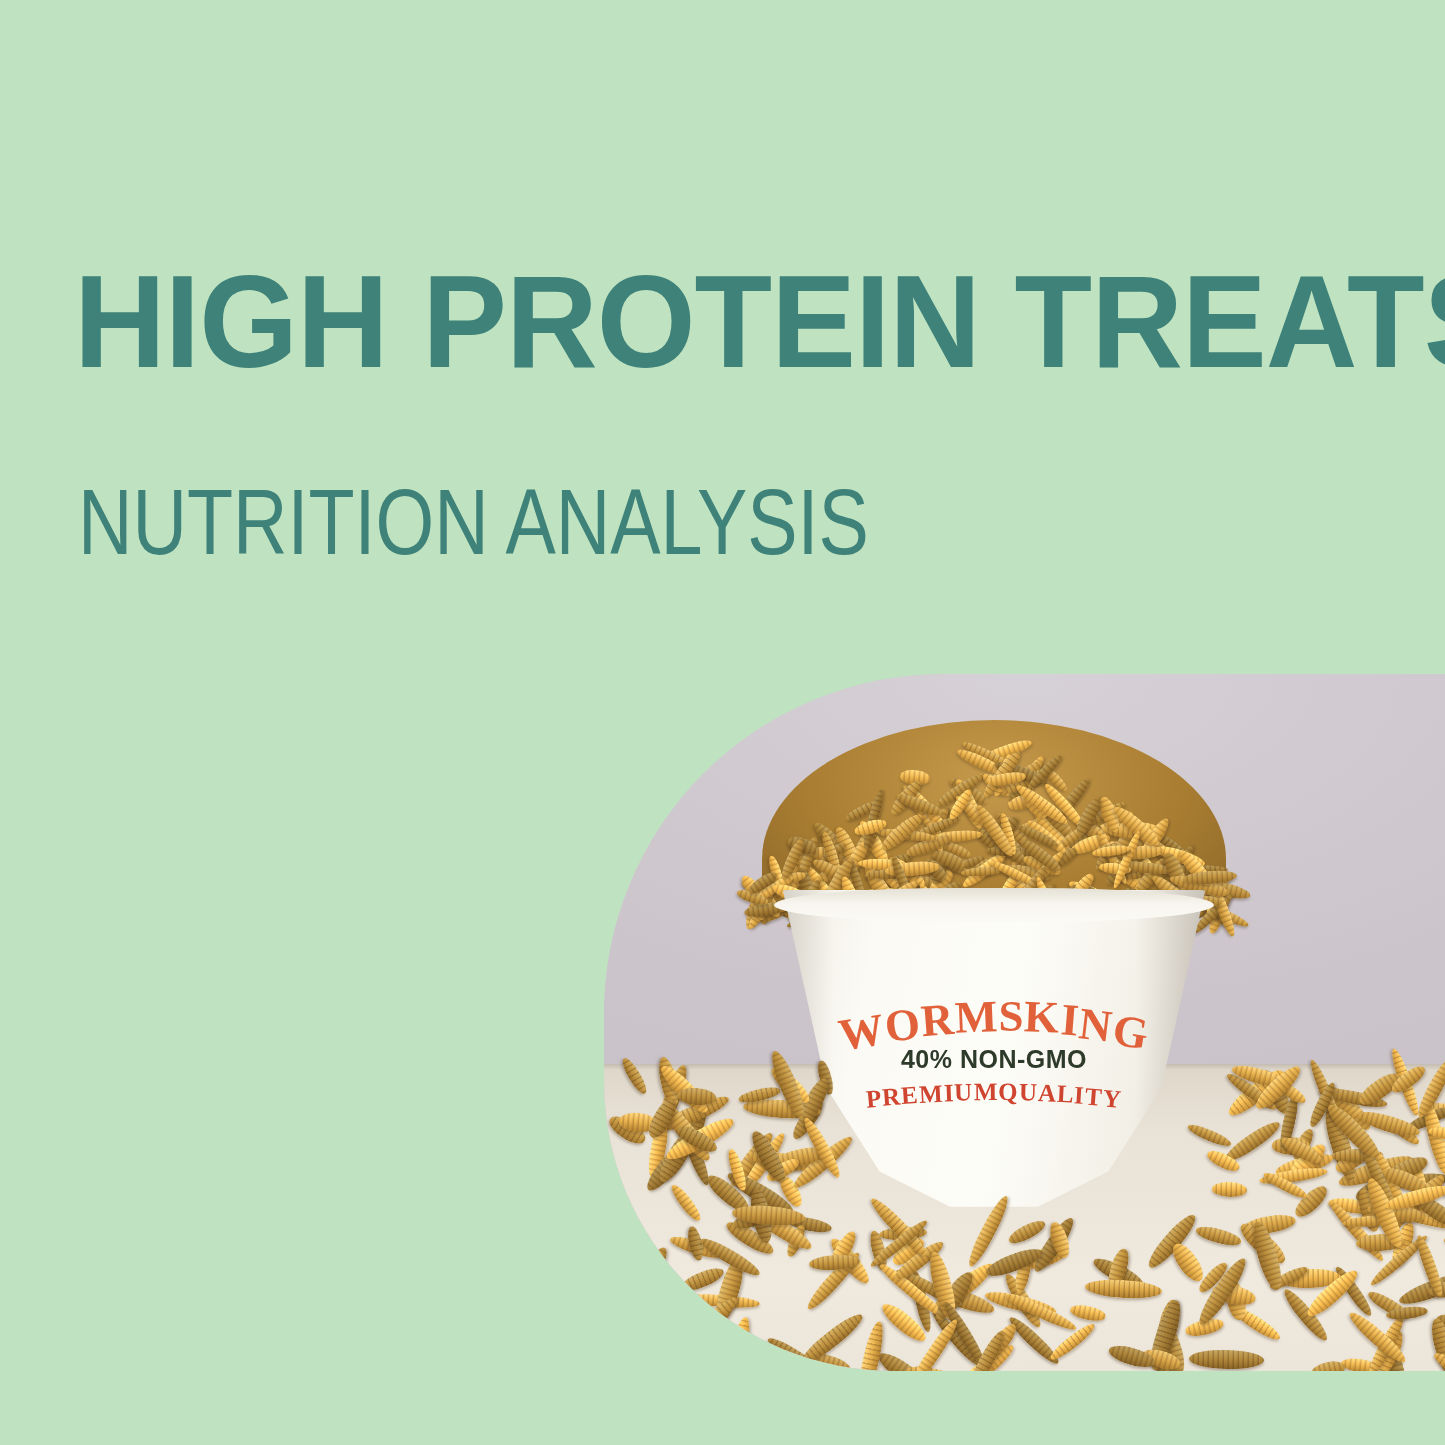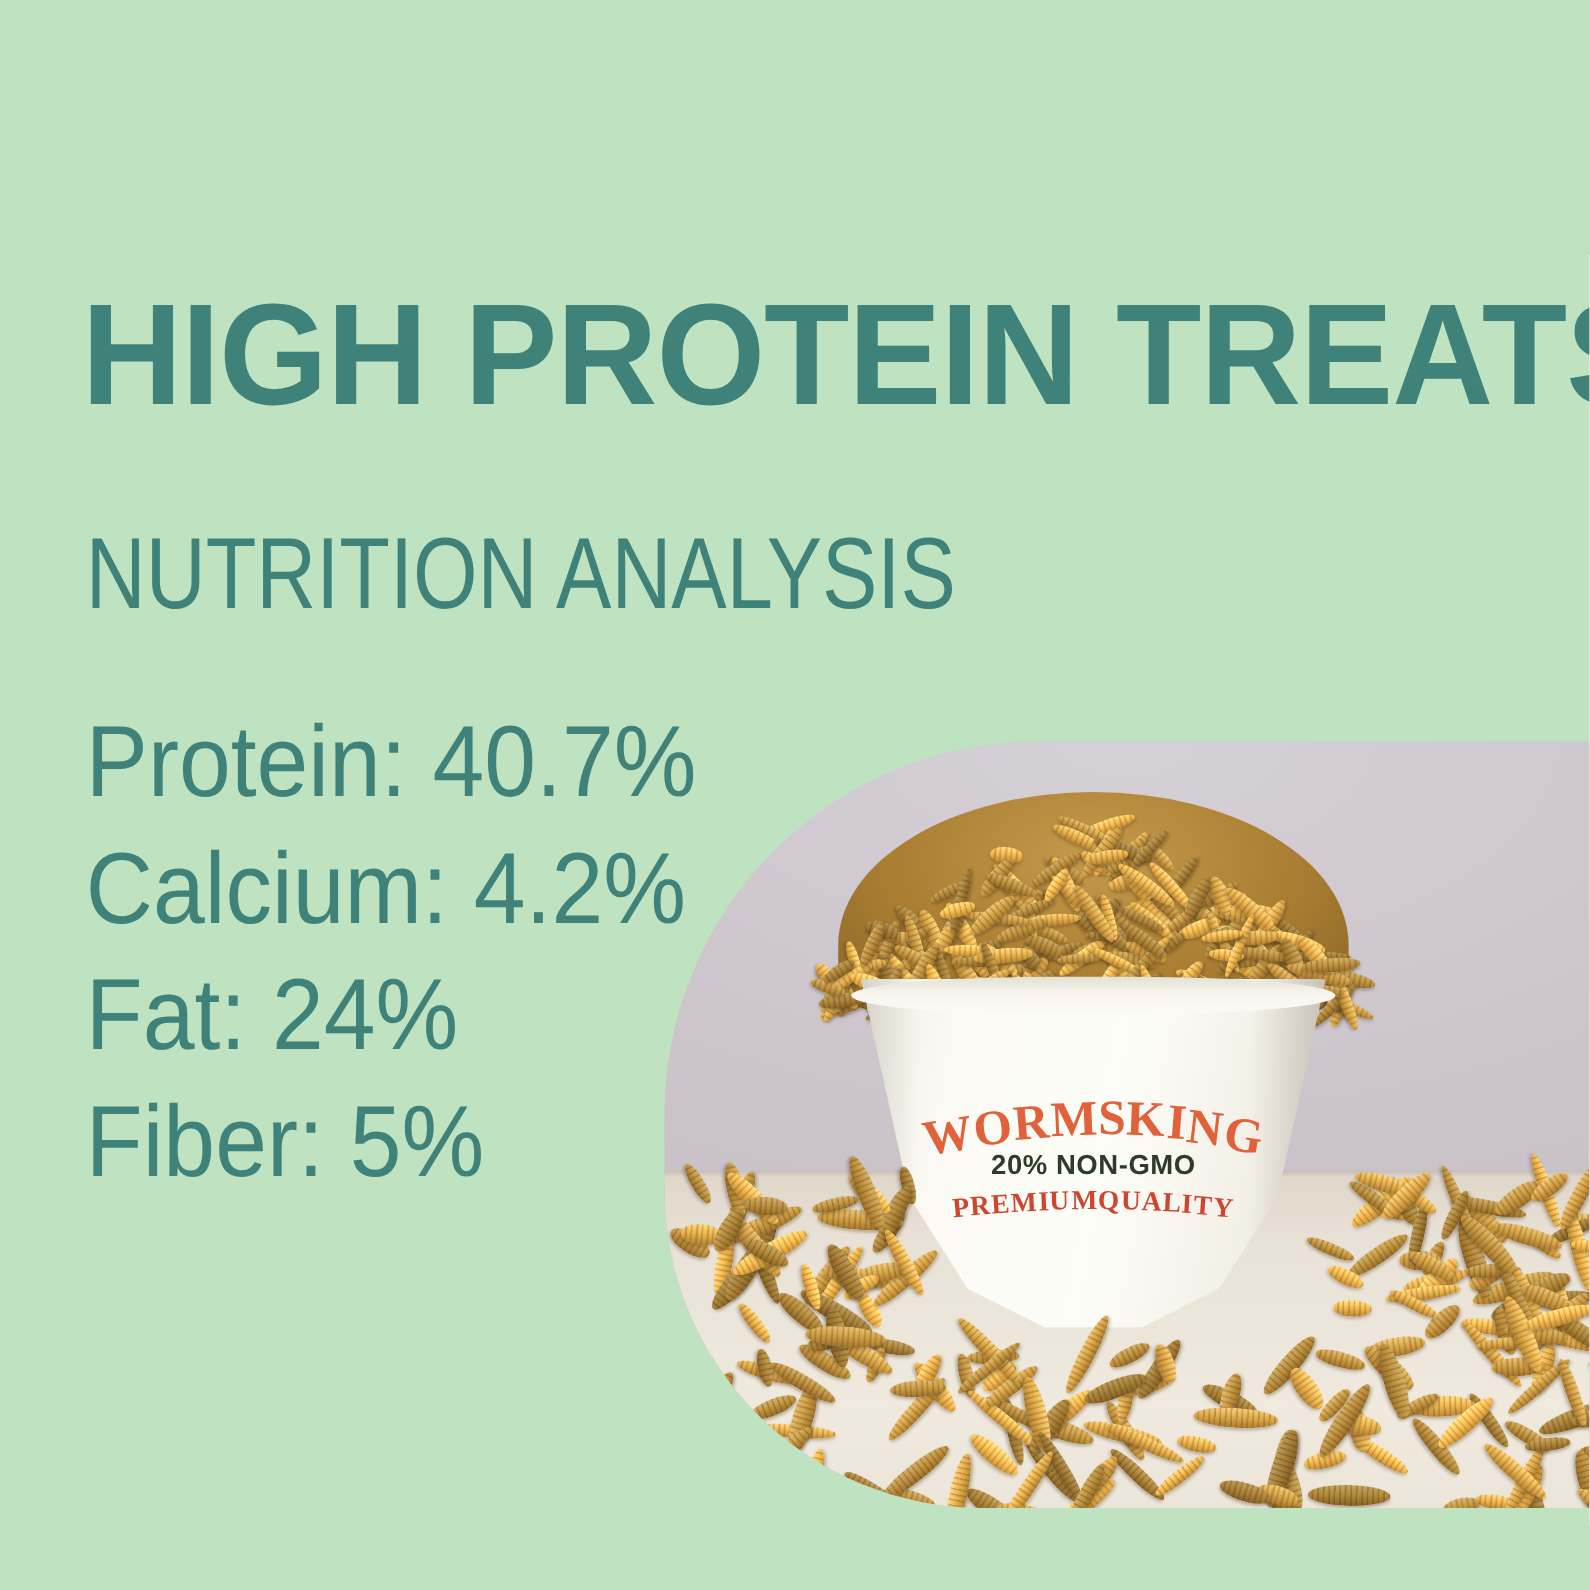--- a/index.html
+++ b/index.html
@@ -218,34 +218,20 @@
 </style>
 </head>
 <body>
 
 <div id="infographic">
 
   <h1 class="headline">HIGH PROTEIN TREATS</h1>
 
   <h2 class="subhead">NUTRITION ANALYSIS</h2>
 
-  <div class="facts">
-    <div class="fact-row">
-      <span>Protein: 40.7%</span>
-    </div>
-    <div class="fact-row">
-      <span>Calcium: 4.2%</span>
-    </div>
-    <div class="fact-row">
-      <span>Fat: 24%</span>
-    </div>
-    <div class="fact-row">
-      <span>Fiber: 5%</span>
-    </div>
-  </div>
 
   <div class="photo-panel">
     <div class="photo-inner"></div>
     <div class="surface"></div>
     <div class="surface-edge"></div>
 
     <div class="pile">
       <div class="pile-mound"></div>
       <div id="pile-worms">
           <div class="larva" style="left: 11.1161px; top: 182.191px; width: 34.4623px; height: 11.8458px; transform: rotate(13.6125deg); filter: brightness(1.15167);"></div>
@@ -482,21 +468,21 @@
     </div>
 
     <div class="bowl-rim"></div>
     <div class="bowl">
       <div class="bowl-shade-l"></div>
       <div class="bowl-shade-r"></div>
     </div>
 
     <div class="bowl-logo">
       <span class="logo-brand" id="logo-brand"><span style="transform: translateY(16px) rotate(-9deg);">W</span><span style="transform: translateY(9px) rotate(-6.75deg);">O</span><span style="transform: translateY(4px) rotate(-4.5deg);">R</span><span style="transform: translateY(1px) rotate(-2.25deg);">M</span><span style="transform: translateY(0px) rotate(0deg);">S</span><span style="transform: translateY(1px) rotate(2.25deg);">K</span><span style="transform: translateY(4px) rotate(4.5deg);">I</span><span style="transform: translateY(9px) rotate(6.75deg);">N</span><span style="transform: translateY(16px) rotate(9deg);">G</span></span>
-      <span class="logo-sub">20% NON-GMO</span>
+      <span class="logo-sub">40% NON-GMO</span>
       <span class="logo-tag" id="logo-tag"><span style="transform: translateY(7px) rotate(-5deg);">P</span><span style="transform: translateY(5.14286px) rotate(-4.28571deg);">R</span><span style="transform: translateY(3.57143px) rotate(-3.57143deg);">E</span><span style="transform: translateY(2.28571px) rotate(-2.85714deg);">M</span><span style="transform: translateY(1.28571px) rotate(-2.14286deg);">I</span><span style="transform: translateY(0.571429px) rotate(-1.42857deg);">U</span><span style="transform: translateY(0.142857px) rotate(-0.714286deg);">M</span><span style="transform: translateY(0px) rotate(0deg);"> </span><span style="transform: translateY(0.142857px) rotate(0.714286deg);">Q</span><span style="transform: translateY(0.571429px) rotate(1.42857deg);">U</span><span style="transform: translateY(1.28571px) rotate(2.14286deg);">A</span><span style="transform: translateY(2.28571px) rotate(2.85714deg);">L</span><span style="transform: translateY(3.57143px) rotate(3.57143deg);">I</span><span style="transform: translateY(5.14286px) rotate(4.28571deg);">T</span><span style="transform: translateY(7px) rotate(5deg);">Y</span></span>
     </div>
 
     <div class="scatter" id="scatter-worms">
         <div class="larva" style="left: 3.44923px; top: 447.107px; width: 40.8501px; height: 17.579px; transform: rotate(32.528deg); filter: brightness(0.986162);"></div>
         <div class="larva" style="left: 37.5603px; top: 413.35px; width: 62.7562px; height: 16.1155px; transform: rotate(-70.1431deg); filter: brightness(1.00747);"></div>
         <div class="larva" style="left: 217.692px; top: 579.178px; width: 55.8071px; height: 16.0911px; transform: rotate(50.9249deg); filter: brightness(1.20909);"></div>
         <div class="larva" style="left: 181.443px; top: 438.061px; width: 46.2466px; height: 15.3744px; transform: rotate(-54.6184deg); filter: brightness(0.901479);"></div>
         <div class="larva" style="left: 109.634px; top: 689.54px; width: 78.9337px; height: 14.3882px; transform: rotate(-36.2037deg); filter: brightness(1.06052);"></div>
         <div class="larva" style="left: 387.781px; top: 620.057px; width: 62.4873px; height: 14.0396px; transform: rotate(58.4423deg); filter: brightness(1.051);"></div>

